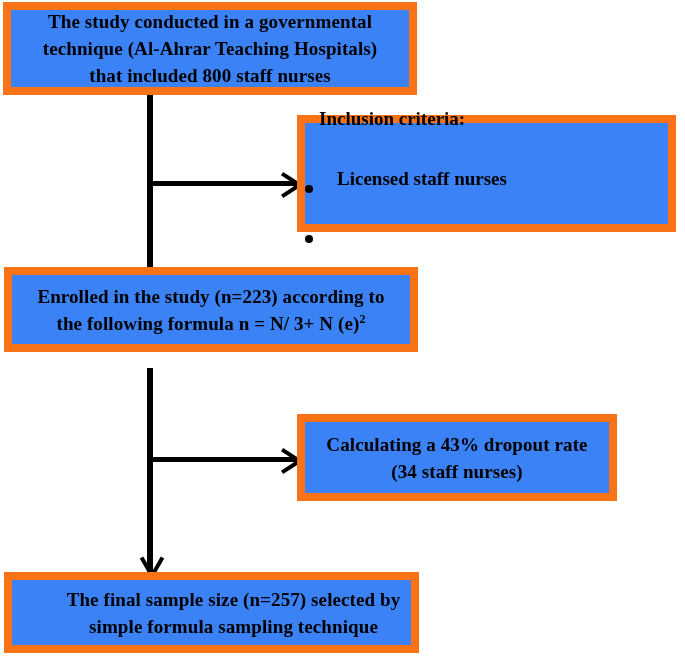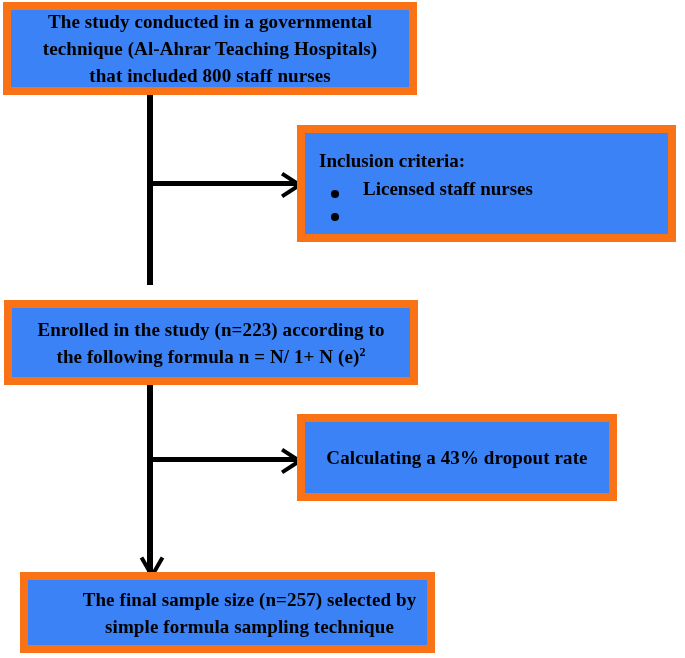--- a/index.html
+++ b/index.html
@@ -50,22 +50,21 @@
   .crit-head {
     font-weight: bold;
     font-size: 19px;
     line-height: 28px;
     padding-left: 14px;
     color: #000;
     white-space: nowrap;
   }
   .crit-item {
     display: flex;
-    align-items: center;
-    padding-left: 26px;
+    align-items: flex-end;
     line-height: 28px;
   }
   .crit-bullet {
     width: 8px;
     height: 8px;
     border-radius: 50%;
     background: #000;
     margin-top: 10px;
     margin-right: 24px;
     flex: 0 0 auto;
@@ -157,38 +156,39 @@
   <div class="arrow-right" style="left:298px; top:459px;"></div>
 
   <div class="arrow-down" style="left:150px; top:574px;"></div>
 
   <div class="box center" style="left:3px; top:2px; width:414px; height:93px;">
     <div class="line">The study conducted in a governmental</div>
     <div class="line">technique (Al-Ahrar Teaching Hospitals)</div>
     <div class="line">that included 800 staff nurses</div>
   </div>
 
-  <div class="box left" style="left:297px; top:125px; width:379px; height:117px;">
+  <div class="box left" style="left:297px; top:115px; width:379px; height:117px;gap:32px;">
     <div class="crit-head">Inclusion criteria:</div>
     <div class="crit-item">
       <span class="crit-bullet"></span>
       <span class="crit-text">Licensed staff nurses</span>
     </div>
     <div class="crit-item">
       <span class="crit-bullet"></span>
     </div>
   </div>
 
-  <div class="box center" style="left:4px; top:300px; width:414px; height:85px;">
+  <div class="box center" style="left:4px; top:267px; width:414px; height:85px;">
     <div class="line">Enrolled in the study (n=223) according to</div>
-    <div class="line"><span>the following formula n = N/ 1+ N (e)</span><span class="sup">2</span></div>
+    <div class="line"><span>the following formula n = N/ 3+ N (e)</span><span class="sup">2</span></div>
   </div>
 
   <div class="box center" style="left:297px; top:414px; width:320px; height:87px;">
     <div class="line">Calculating a 43% dropout rate</div>
+    <div class="line">(34 staff nurses)</div>
   </div>
 
-  <div class="box center" style="left:20px; top:572px; width:415px; height:81px;padding-left:44px;">
+  <div class="box center" style="left:4px; top:572px; width:415px; height:81px;padding-left:44px;">
     <div class="line">The final sample size (n=257) selected by</div>
     <div class="line">simple formula sampling technique</div>
   </div>
 
 </div>
 
 </body></html>

